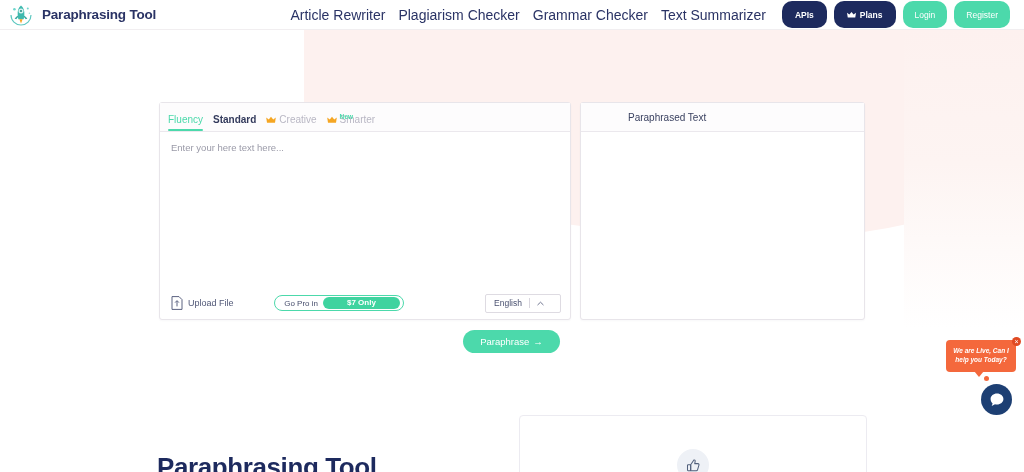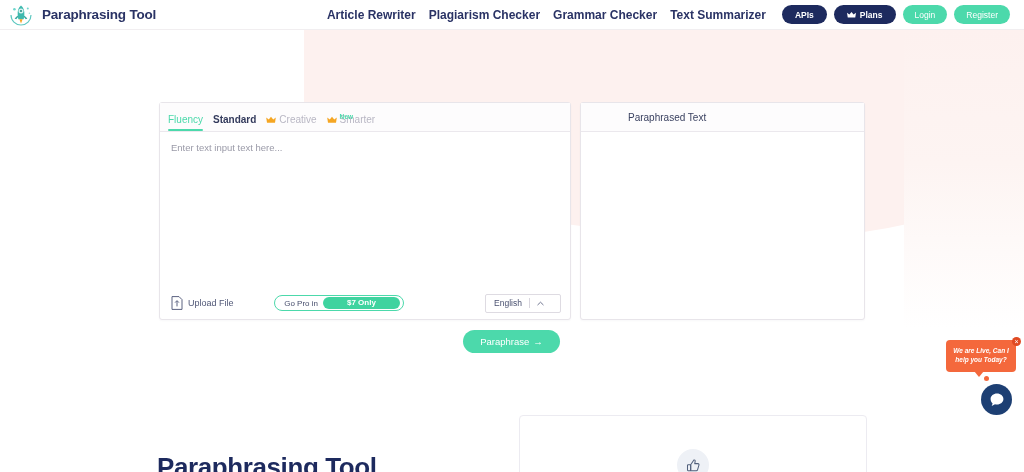--- a/index.html
+++ b/index.html
@@ -35,27 +35,27 @@
     border-bottom:1px solid #f1eef0;
   }
   .brand { display:flex; align-items:center; gap:8px; }
   .brand-mark { width:26px; height:26px; display:block; }
   .brand-name {
     font-size:13.5px; font-weight:bold; letter-spacing:-0.2px;
     color:#2a3365; white-space:nowrap;
   }
   .nav { margin-left:auto; display:flex; align-items:center; gap:13px; }
   .nav-link {
-    font-size:12px; color:#2a3365; white-space:nowrap;
-    text-decoration:none; cursor:pointer;font-weight:bold;
+    font-size:14px; color:#2a3365; white-space:nowrap;
+    text-decoration:none; cursor:pointer;
   }
   .nav-btns { display:flex; align-items:center; gap:7px; margin-left:3px; }
   .pill {
     display:flex; align-items:center; justify-content:center; gap:4px;
-    height:19px; border-radius:10px; padding:0 13px;
+    height:27px; border-radius:10px; padding:0 13px;
     font-size:8.5px; font-weight:bold; color:#ffffff;
     white-space:nowrap; cursor:pointer; border:none;
   }
   .pill-dark { background:#1d2a5e; }
   .pill-green { background:#4cd9ab; padding:0 12px; font-weight:normal; }
   .crown-ico { width:9px; height:8px; display:block; }
 
   
   .tool-wrap {
     position:absolute; z-index:4;
@@ -291,21 +291,21 @@
             <svg class="tab-crown" viewBox="0 0 12 10">
               <path d="M1 8.3 0 2l3.2 2.4L6 .9l2.8 3.5L12 2l-1 6.3z" fill="#f5a623"></path>
             </svg>
             <span>Smarter</span>
           </div>
 
         </div>
       </div>
 
       <div class="panel-body">
-        <div class="placeholder">Enter text input text here...</div>
+        <div class="placeholder">Enter your here text here...</div>
       </div>
 
       <div class="panel-foot">
         <div class="upload">
           <svg class="upload-ico" viewBox="0 0 12 14">
             <path d="M1 .6h7L11 3.6v9.8H1z" fill="none" stroke="#5b6280" stroke-width="1"></path>
             <path d="M6 10.4V5.1M6 4.6 4.1 6.6M6 4.6 7.9 6.6" fill="none" stroke="#5b6280" stroke-width="1"></path>
           </svg>
           <span>Upload File</span>
         </div>

